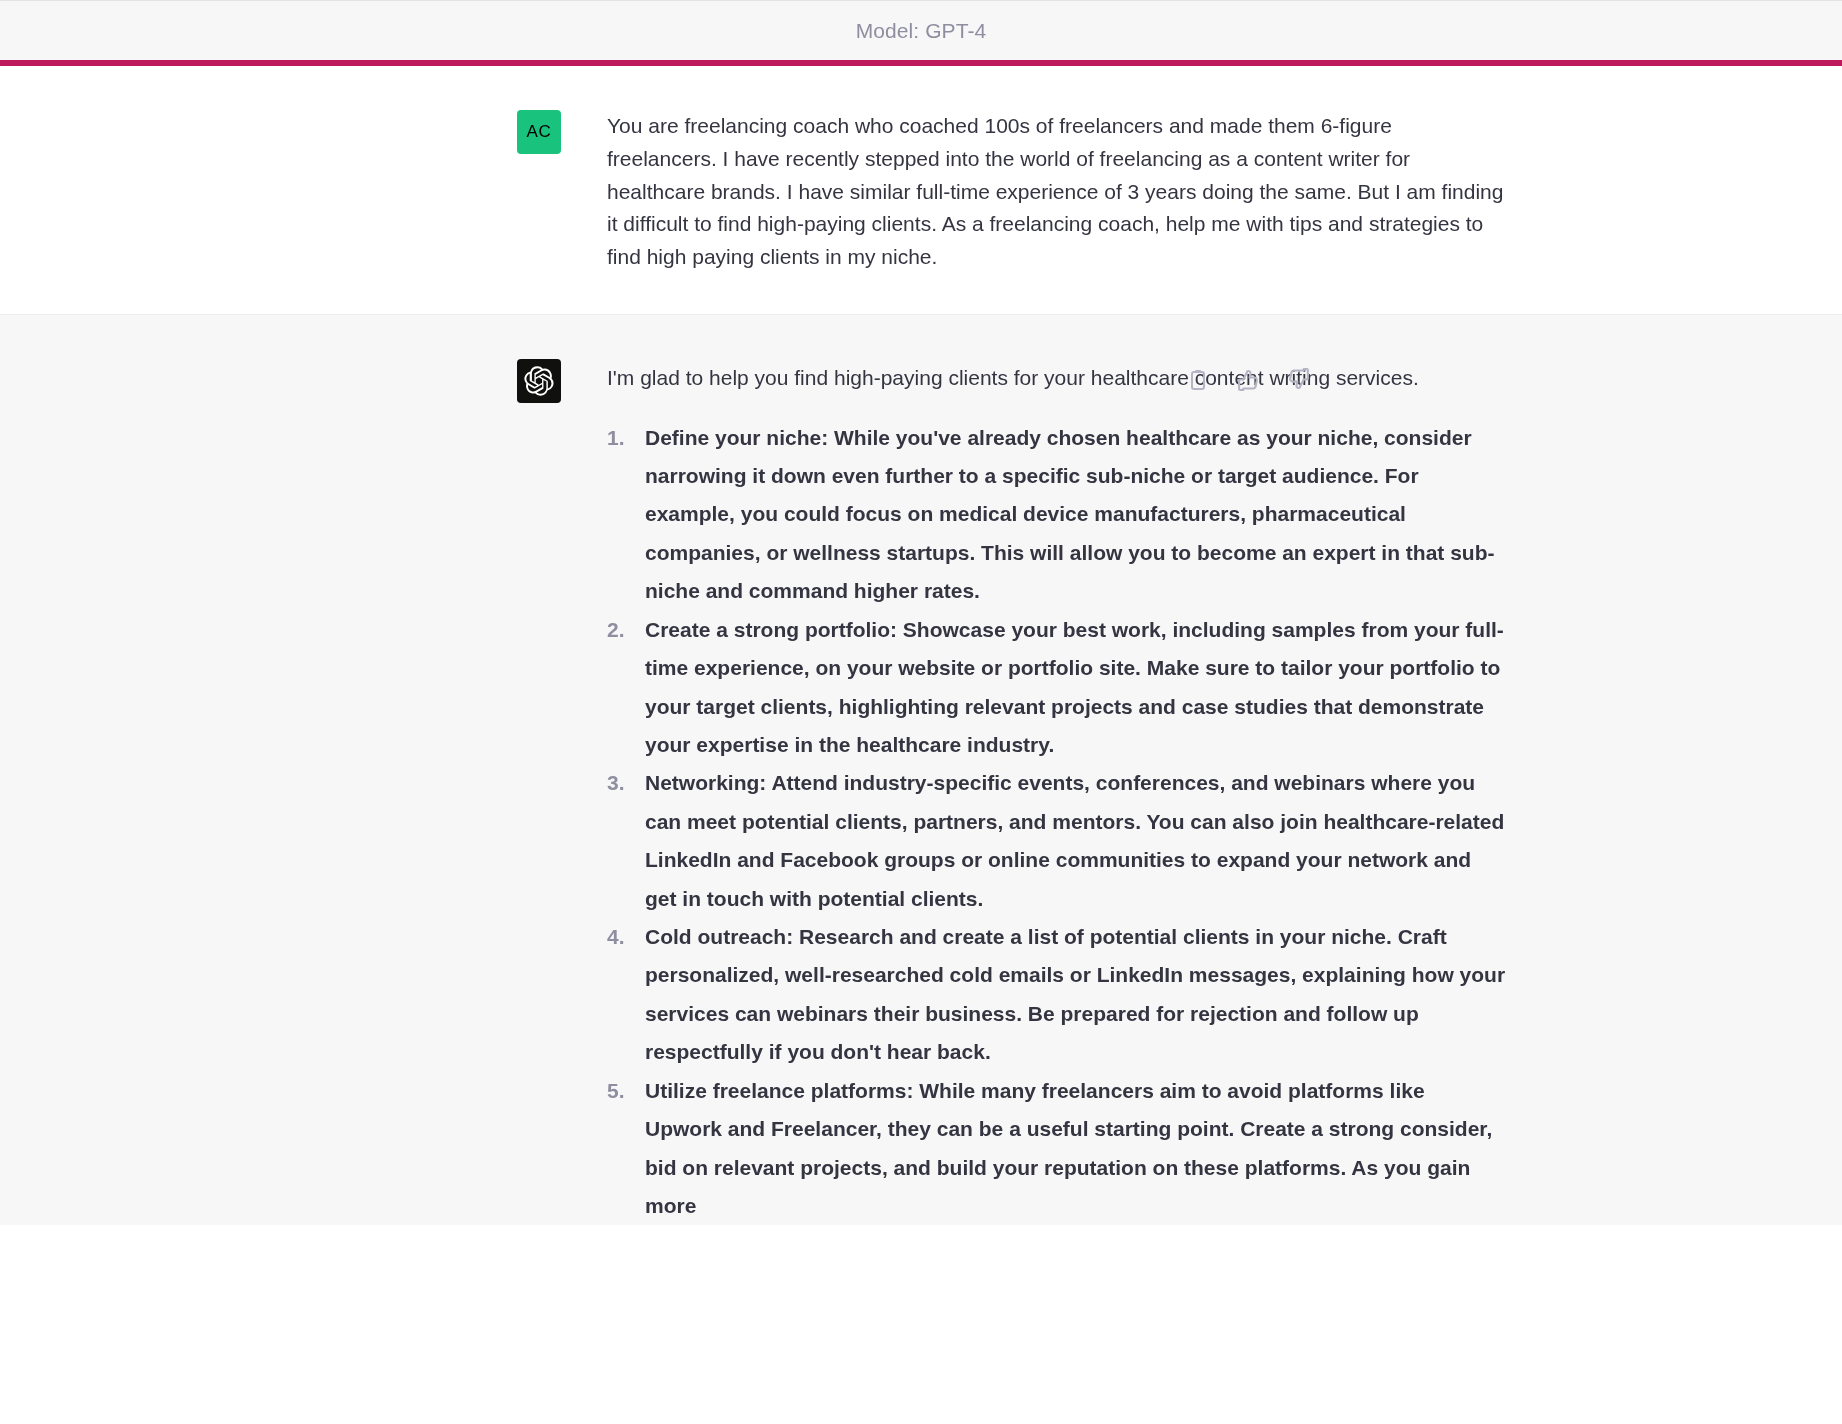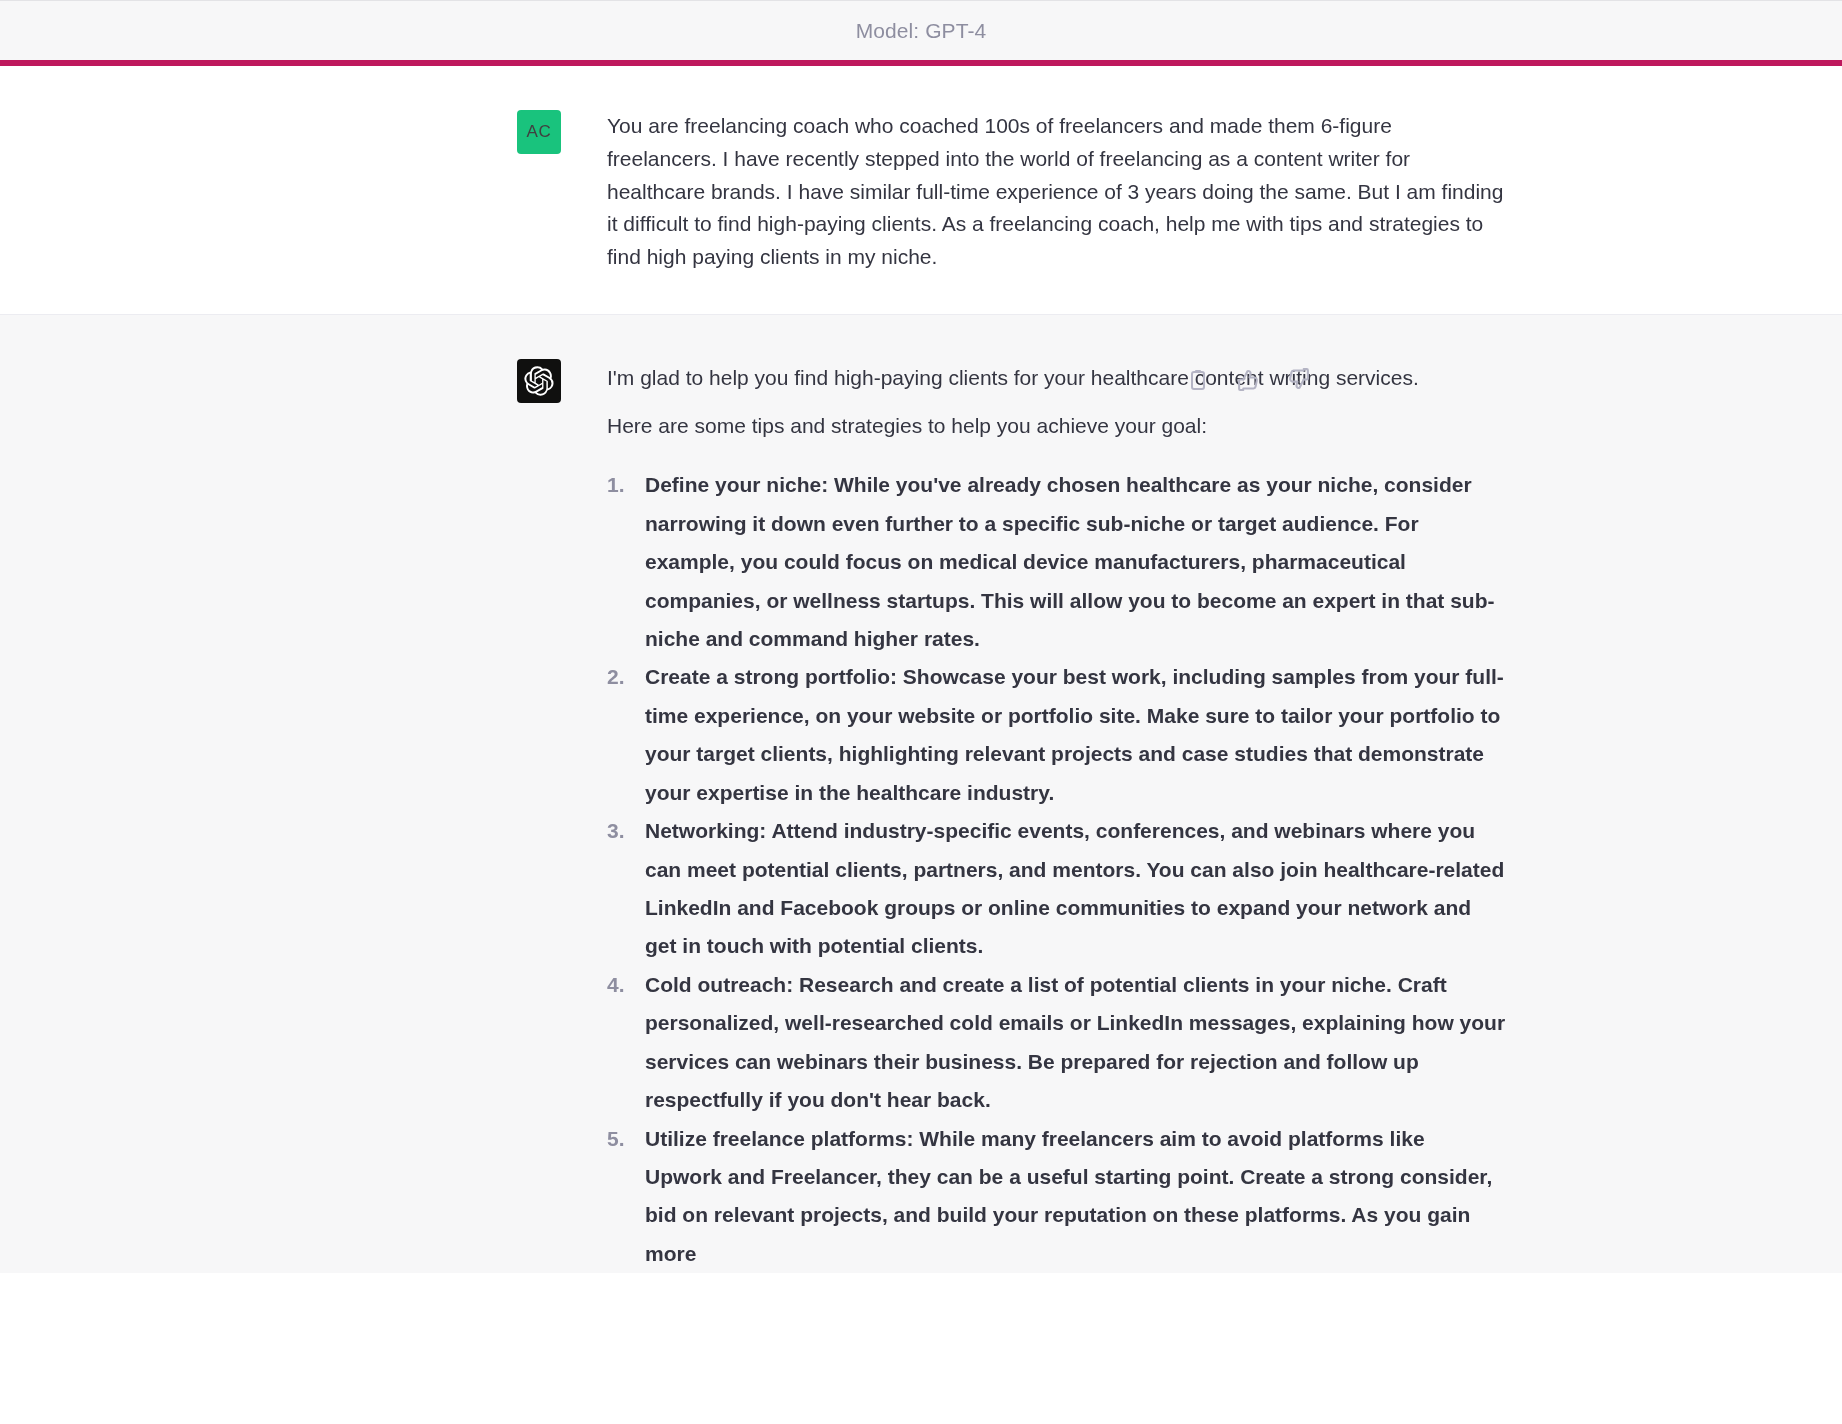--- a/index.html
+++ b/index.html
@@ -63,21 +63,21 @@
     border-radius: 4px;
     margin-right: 46px;
     margin-left: 246px;
     display: flex;
     align-items: center;
     justify-content: center;
     box-sizing: border-box;
   }
   .avatar.user-avatar {
     background: #19c37d;
-    color: #404040;
+    color: #000000;
     font-size: 17px;
     letter-spacing: 0.6px;
   }
   .avatar.assistant-avatar {
     background: #10100f;
   }
   .avatar.assistant-avatar svg { display: block; }
 
   
   .msg-body {
@@ -171,21 +171,20 @@
   <div class="msg-inner">
     <div class="avatar assistant-avatar">
       <svg width="30" height="30" viewBox="0 0 41 41" fill="#ffffff" aria-hidden="true">
         <path d="M37.532 16.87a9.963 9.963 0 0 0-.856-8.184 10.078 10.078 0 0 0-10.855-4.835A9.965 9.965 0 0 0 18.306.5a10.079 10.079 0 0 0-9.614 6.977 9.967 9.967 0 0 0-6.664 4.834 10.08 10.08 0 0 0 1.24 11.817 9.965 9.965 0 0 0 .856 8.185 10.079 10.079 0 0 0 10.855 4.835 9.965 9.965 0 0 0 7.516 3.35 10.078 10.078 0 0 0 9.617-6.981 9.967 9.967 0 0 0 6.663-4.834 10.079 10.079 0 0 0-1.243-11.813ZM22.498 37.886a7.474 7.474 0 0 1-4.799-1.735c.061-.033.168-.091.237-.134l7.964-4.6a1.294 1.294 0 0 0 .655-1.134V19.054l3.366 1.944a.12.12 0 0 1 .66.092v9.299a7.504 7.504 0 0 1-7.49 7.497ZM6.392 31.006a7.471 7.471 0 0 1-.894-5.023c.06.036.162.099.237.141l7.964 4.6a1.297 1.297 0 0 0 1.308 0l9.724-5.614v3.888a.12.12 0 0 1-.48.103l-8.051 4.649a7.504 7.504 0 0 1-10.24-2.744ZM4.297 13.62A7.469 7.469 0 0 1 8.2 10.333c0 .068-.4.19-.4.274v9.201a1.294 1.294 0 0 0 .654 1.132l9.723 5.614-3.366 1.944a.12.12 0 0 1-.114.01L7.04 23.856a7.504 7.504 0 0 1-2.743-10.237Zm27.658 6.437-9.724-5.615 3.367-1.943a.121.121 0 0 1 .113-.01l8.052 4.648a7.498 7.498 0 0 1-1.158 13.528v-9.476a1.293 1.293 0 0 0-.65-1.132Zm3.35-5.043c-.06-.037-.162-.099-.236-.141l-7.965-4.6a1.298 1.298 0 0 0-1.308 0l-9.723 5.614v-3.888a.12.12 0 0 1 .048-.103l8.05-4.645a7.497 7.497 0 0 1 11.135 7.763Zm-21.063 6.929-3.367-1.944a.12.12 0 0 1-.065-.092v-9.299a7.497 7.497 0 0 1 12.293-5.756 6.94 6.94 0 0 0-.236.134l-7.965 4.6a1.294 1.294 0 0 0-.654 1.132l-.006 11.225Zm1.829-3.943 4.33-2.501 4.332 2.5v5.001l-4.331 2.5-4.331-2.5Z"></path>
       </svg>
     </div>
 
     <div class="msg-body">
       <div class="assistant-intro">
         <p>I'm glad to help you find high-paying clients for your healthcare content writing services.</p>
-        <p>Here are some tips and strategies to help you achieve your goal:</p>
       </div>
 
       <ol class="tips-list">
         <li>Define your niche: While you've already chosen healthcare as your niche, consider narrowing it down even further to a specific sub-niche or target audience. For example, you could focus on medical device manufacturers, pharmaceutical companies, or wellness startups. This will allow you to become an expert in that sub-niche and command higher rates.</li>
         <li>Create a strong portfolio: Showcase your best work, including samples from your full-time experience, on your website or portfolio site. Make sure to tailor your portfolio to your target clients, highlighting relevant projects and case studies that demonstrate your expertise in the healthcare industry.</li>
         <li>Networking: Attend industry-specific events, conferences, and webinars where you can meet potential clients, partners, and mentors. You can also join healthcare-related LinkedIn and Facebook groups or online communities to expand your network and get in touch with potential clients.</li>
         <li>Cold outreach: Research and create a list of potential clients in your niche. Craft personalized, well-researched cold emails or LinkedIn messages, explaining how your services can webinars their business. Be prepared for rejection and follow up respectfully if you don't hear back.</li>
         <li>Utilize freelance platforms: While many freelancers aim to avoid platforms like Upwork and Freelancer, they can be a useful starting point. Create a strong consider, bid on relevant projects, and build your reputation on these platforms. As you gain more</li>
       </ol>
     </div>

